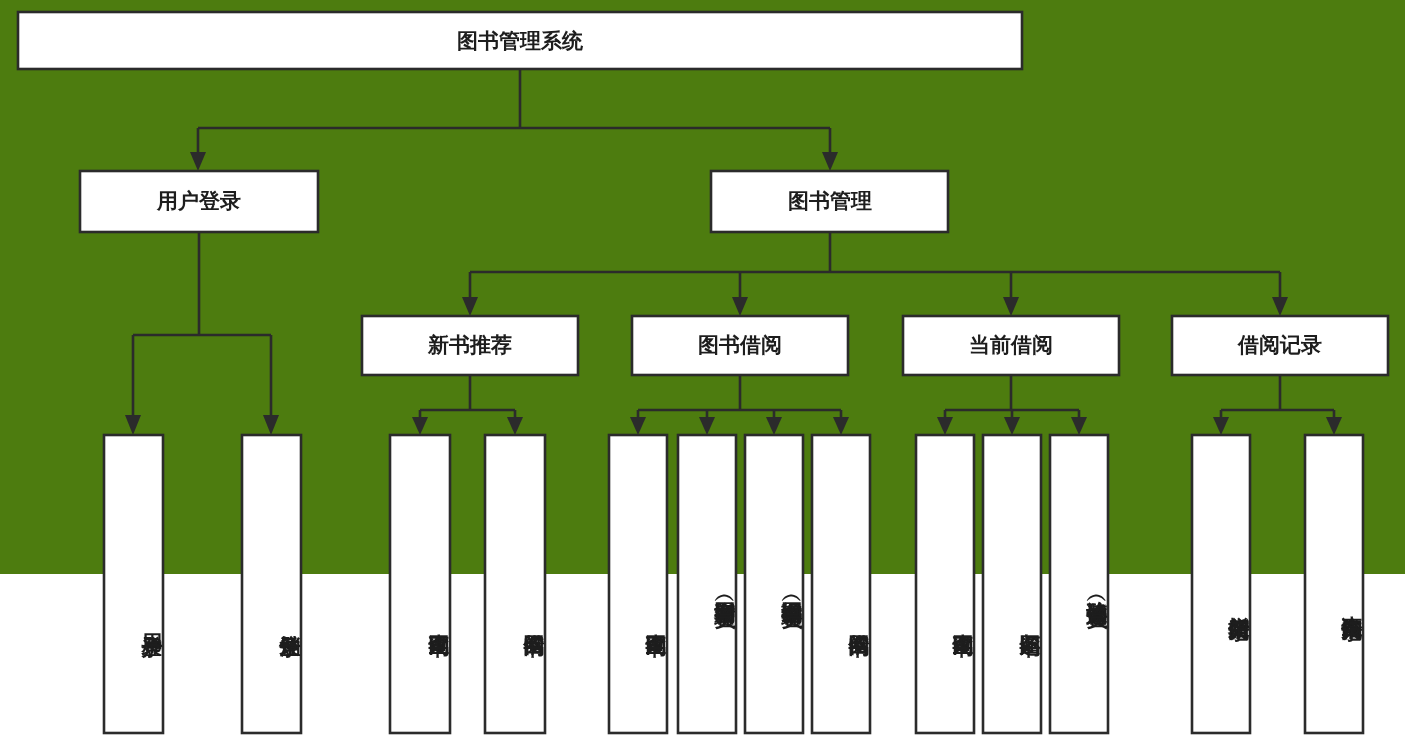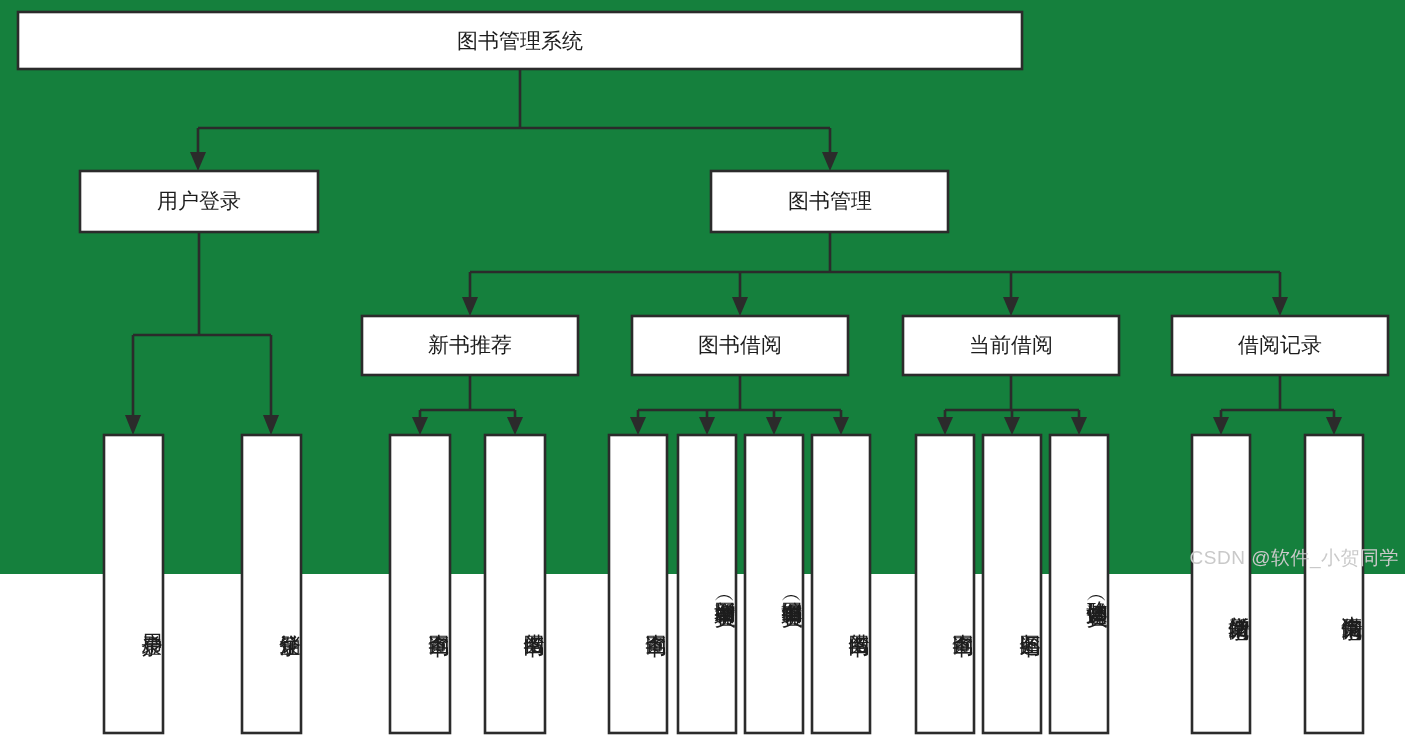--- a/index.html
+++ b/index.html
@@ -10,21 +10,22 @@
   body {
     width: 1405px;
     height: 747px;
     font-family: "Liberation Sans", "DejaVu Sans", sans-serif;
     overflow: hidden;
   }
   #diagram-root {
     position: relative;
     width: 1405px;
     height: 574px;
-    background: #15803d;
+    background: #4d7c0f;
+    font-weight: bold;
   }
   svg#flow {
     position: absolute;
     left: 0;
     top: 0;
     width: 1405px;
     height: 747px;
     display: block;
   }
   .nodebox {
@@ -217,15 +218,14 @@
   <div class="leaf-label" style="left:609px; top:505px; width:58px; height:228px;">查询图书</div>
   <div class="leaf-label" style="left:678px; top:443px; width:58px; height:290px;">新增图书（管理员）</div>
   <div class="leaf-label" style="left:745px; top:443px; width:58px; height:290px;">编辑图书（管理员）</div>
   <div class="leaf-label" style="left:812px; top:505px; width:58px; height:228px;">借阅图书</div>
   <div class="leaf-label" style="left:916px; top:505px; width:58px; height:228px;">查询图书</div>
   <div class="leaf-label" style="left:983px; top:505px; width:58px; height:228px;">归还图书</div>
   <div class="leaf-label" style="left:1050px; top:443px; width:58px; height:290px;">确认归还（管理员）</div>
   <div class="leaf-label" style="left:1192px; top:470px; width:58px; height:263px;">新增借阅记录</div>
   <div class="leaf-label" style="left:1305px; top:470px; width:58px; height:263px;">查询借阅记录</div>
 
-  <div id="watermark">CSDN @软件_小贺同学</div>
 
 </div>
 
 </body></html>

